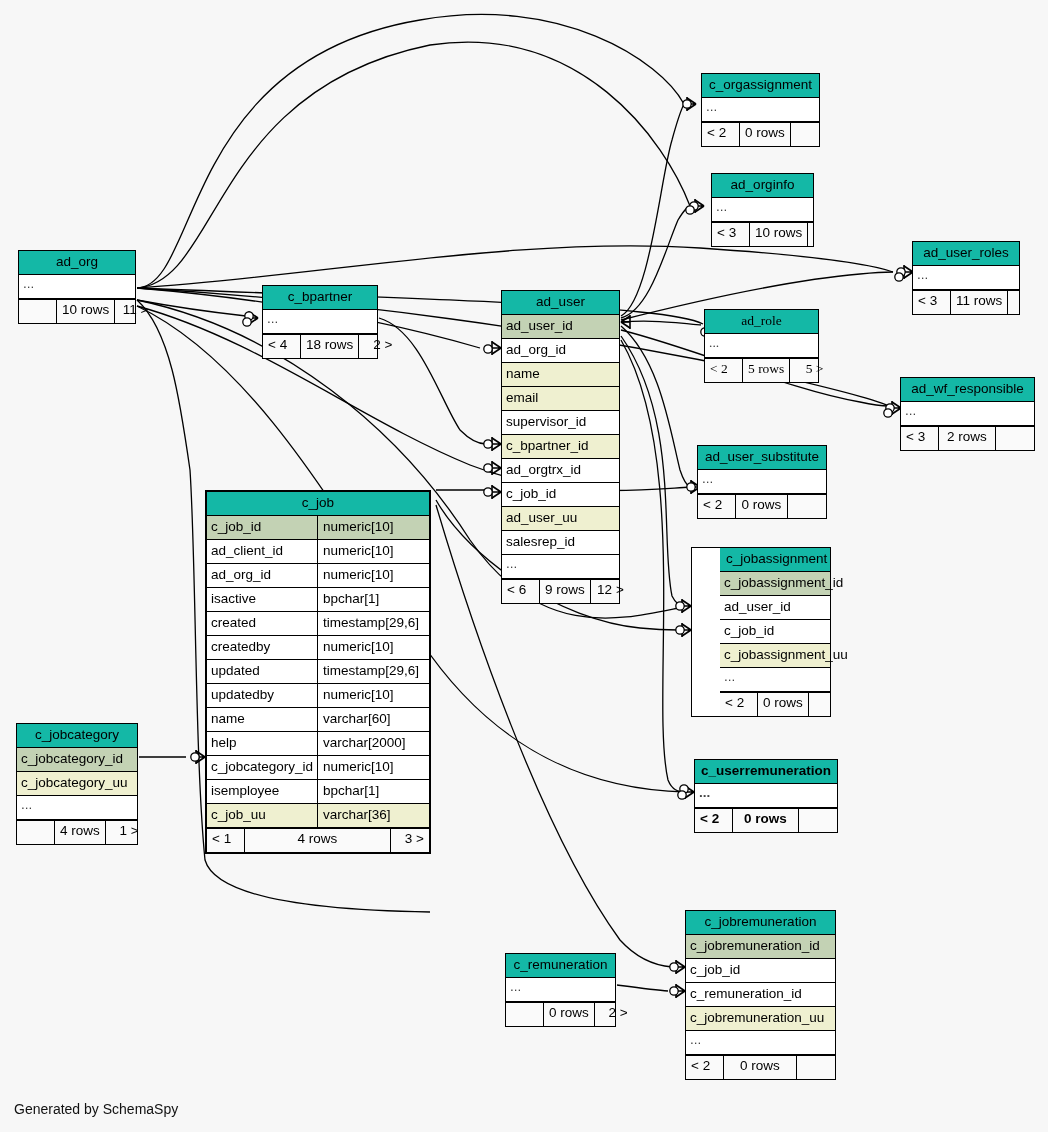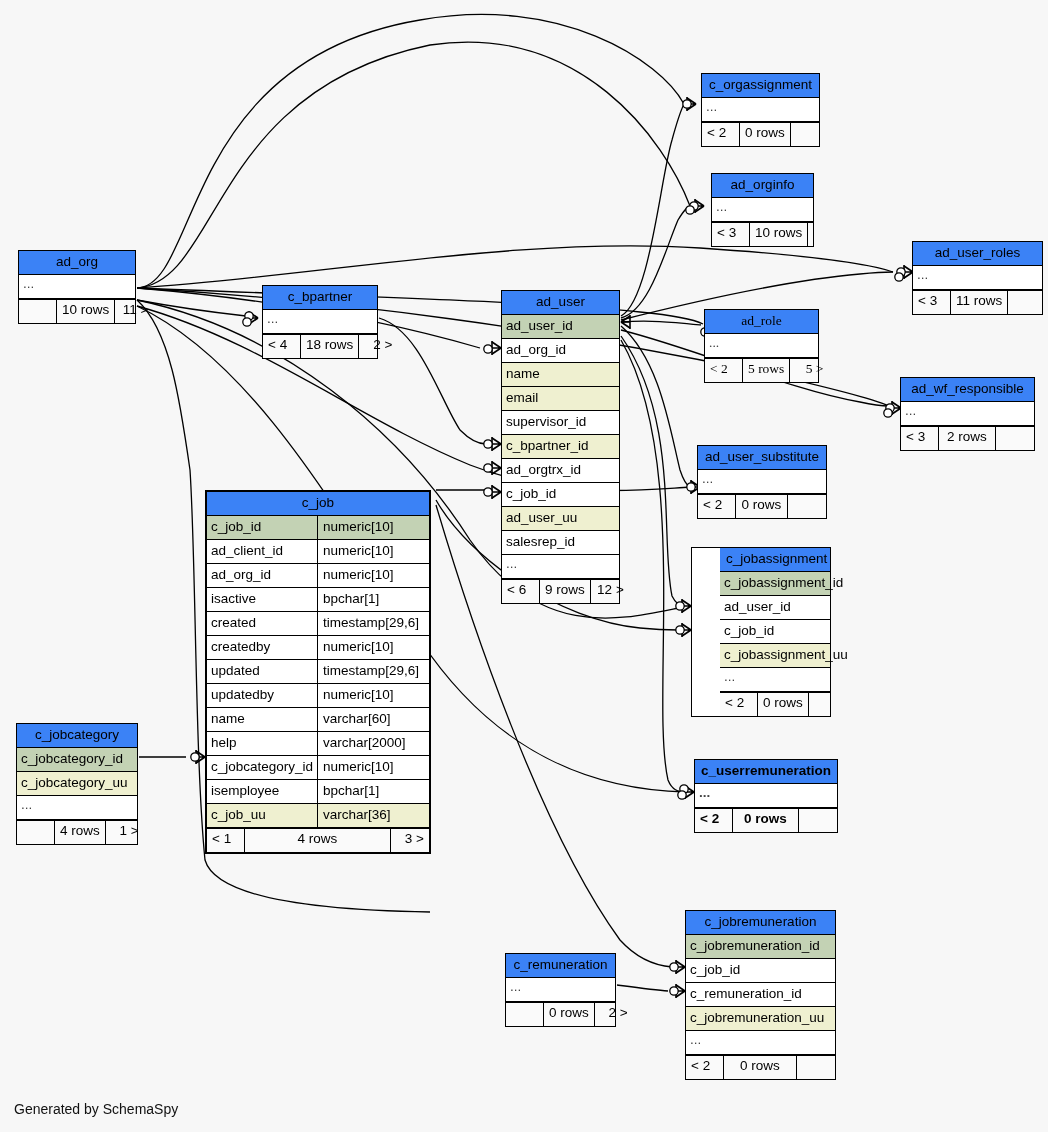--- a/index.html
+++ b/index.html
@@ -20,21 +20,21 @@
     border:1px solid #000;
     background:#ffffff;
     box-sizing:border-box;
     font-size:13.5px;
     line-height:1;
     color:#000;
   }
   .table.bold{border-width:2px;}
 
   .tbl-title{
-    background:#3b82f6;
+    background:#14b8a6;
     text-align:center;
     font-size:13.5px;
     padding:4px 6px 5px 6px;
     border-bottom:1px solid #000;
     white-space:nowrap;
   }
   .row{
     display:flex;
     border-bottom:1px solid #000;
     box-sizing:border-box;
@@ -247,21 +247,21 @@
         <div class="tbl-title">ad_orginfo</div>
         <div class="row r-ellipsis">
           <div class="cell-name">...</div>
         </div>
         <div class="foot">
           <div class="f-left" style="min-width: 38px;">&lt; 3</div>
           <div class="f-mid">10 rows</div>
           <div class="f-right" style="min-width: 38px;"></div>
         </div>
       </div>
-      <div class="table" style="left: 912px; top: 241px; width: 131px;">
+      <div class="table" style="left: 912px; top: 241px; width: 108px;">
         <div class="tbl-title">ad_user_roles</div>
         <div class="row r-ellipsis">
           <div class="cell-name">...</div>
         </div>
         <div class="foot">
           <div class="f-left" style="min-width: 38px;">&lt; 3</div>
           <div class="f-mid">11 rows</div>
           <div class="f-right" style="min-width: 38px;"></div>
         </div>
       </div>

